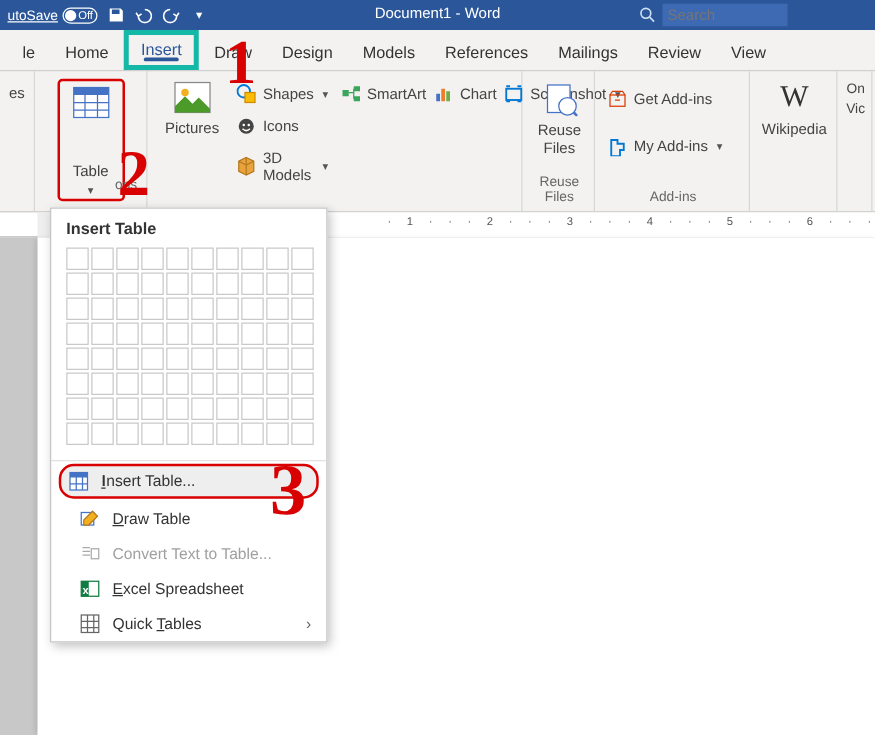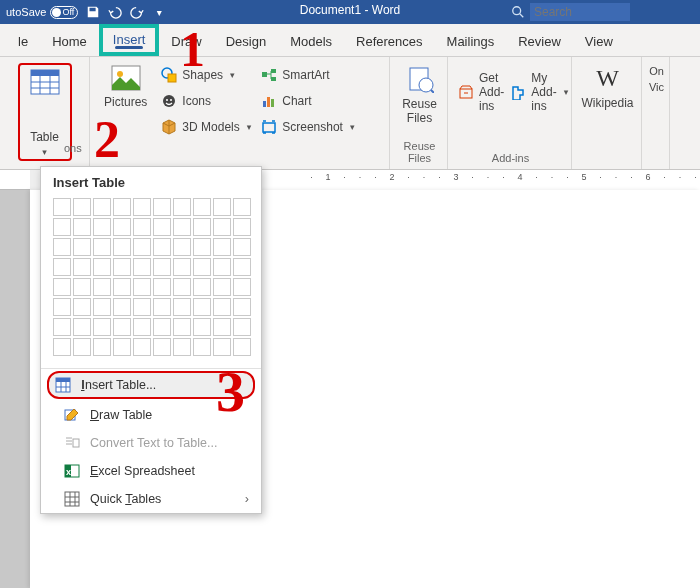--- a/index.html
+++ b/index.html
@@ -1,19 +1,19 @@
 <!DOCTYPE html>
 <html><head>
 <meta charset="utf-8">
 <style>
   * { box-sizing: border-box; font-family: "Segoe UI", Arial, sans-serif; }
   body { margin:0; background:#c8c8c8; width:700px; height:588px; overflow:hidden; position:relative;}
   .titlebar { background:#2b579a; height:24px; display:flex; align-items:center; color:#fff; font-size:12px; position:relative;}
   .qat { display:flex; align-items:center; gap:8px; padding-left:6px;}
-  .autosave { display:flex; align-items:flex-start; gap:4px; font-size:11px;}
+  .autosave { display:flex; align-items:flex-end; gap:4px; font-size:11px;text-decoration:underline;}
   .switch { width:28px; height:13px; border:1px solid #fff; border-radius:7px; position:relative; background:#2b579a; display:inline-block;}
   .switch-knob { position:absolute; left:1px; top:1px; width:9px; height:9px; border-radius:50%; background:#fff;}
   .off-label { font-size:9px; position:absolute; right:3px; top:0; color:#fff;}
   .qat-icon { width:14px; height:14px; display:inline-flex; align-items:center; justify-content:center; fill:#fff; color:#fff;}
   .title-center { position:absolute; left:50%; transform:translateX(-50%); top:3px; font-size:12px;}
   .search-area { position:absolute; right:70px; top:0; height:24px; display:flex; align-items:center; gap:5px; color:#cfe0f3;}
   .search-area input { background:#3d6ab3; border:none; height:18px; width:100px; color:#86efac; font-size:12px; padding:0 4px;}
 
   .tabs { background:#f3f2f1; height:33px; border-bottom:1px solid #d0cfcf; display:flex; align-items:flex-end; padding-left:6px; font-size:13px; color:#333;}
   .tab { padding:6px 12px 7px 12px; cursor:pointer;}
@@ -102,20 +102,24 @@
   <div class="tab">Draw</div>
   <div class="tab">Design</div>
   <div class="tab">Models</div>
   <div class="tab">References</div>
   <div class="tab">Mailings</div>
   <div class="tab">Review</div>
   <div class="tab">View</div>
 </div>
 
 <div class="ribbon">
+  <div style="width:28px;border-right:1px solid #d8d7d6;display:flex;flex-direction:column;justify-content:space-between;align-items:center;padding:10px 0 3px 0;">
+    <span style="font-size:12px;color:#444">es</span>
+    <span class="group-label"></span>
+  </div>
 
   <div class="tables-group" style="border-right:1px solid #d8d7d6">
     <div class="table-btn">
       <svg width="30" height="26" viewBox="0 0 30 26">
         <rect x="1" y="1" width="28" height="24" fill="#fff" stroke="#4472c4" stroke-width="1"></rect>
         <rect x="1" y="1" width="28" height="6" fill="#4472c4"></rect>
         <line x1="10" y1="1" x2="10" y2="25" stroke="#4472c4"></line>
           <line x1="20" y1="1" x2="20" y2="25" stroke="#4472c4"></line>
         <line x1="1" y1="13" x2="29" y2="13" stroke="#4472c4"></line>
           <line x1="1" y1="19" x2="29" y2="19" stroke="#4472c4"></line>
@@ -156,21 +160,21 @@
         </div>
         <div class="cmd">
           <svg width="16" height="16" viewBox="0 0 16 16">
               <path d="M8 1l6 3v8l-6 3-6-3V4z" fill="#e8a33d" stroke="#b5791f"></path>
               <path d="M8 1v14M2 4l6 3 6-3" fill="none" stroke="#b5791f"></path>
             </svg>
           <span>3D Models</span>
             <span class="caret">▾</span>
         </div>
       </div>
-      <div style="display:flex;flex-direction:column;gap:6px;margin-top:2px">
+      <div style="display:flex;flex-direction:row;gap:6px;margin-top:2px">
         <div class="cmd">
           <svg width="16" height="16" viewBox="0 0 16 16">
               <rect x="1" y="5" width="5" height="5" fill="#3ba55c"></rect>
               <rect x="10" y="2" width="5" height="4" fill="#3ba55c"></rect>
               <rect x="10" y="10" width="5" height="4" fill="#3ba55c"></rect>
               <path d="M6 7h4M10 4v8" stroke="#3ba55c" fill="none"></path>
             </svg>
           <span>SmartArt</span>
         </div>
         <div class="cmd">
@@ -200,21 +204,21 @@
           <circle cx="20" cy="20" r="7" fill="#fff" stroke="#4472c4"></circle>
           <line x1="25" y1="25" x2="28" y2="28" stroke="#4472c4" stroke-width="2"></line>
         </svg>
       <span style="white-space:pre-line;text-align:center">Reuse
 Files</span>
     </div>
     <div class="group-label">Reuse Files</div>
   </div>
 
   <div class="illus-group" style="width:124px">
-    <div style="display:flex;flex-direction:row;gap:6px;margin-top:6px">
+    <div style="display:flex;flex-direction:column;gap:18px;margin-top:6px">
       <div class="cmd">
         <svg width="16" height="16" viewBox="0 0 16 16">
             <rect x="2" y="5" width="12" height="9" fill="none" stroke="#d83b01"></rect>
             <path d="M2 5l2-3h8l2 3" fill="none" stroke="#d83b01"></path>
             <path d="M6 9h4" stroke="#d83b01"></path>
           </svg>
         <span>Get Add-ins</span>
       </div>
       <div class="cmd">
         <svg width="16" height="16" viewBox="0 0 16 16">

